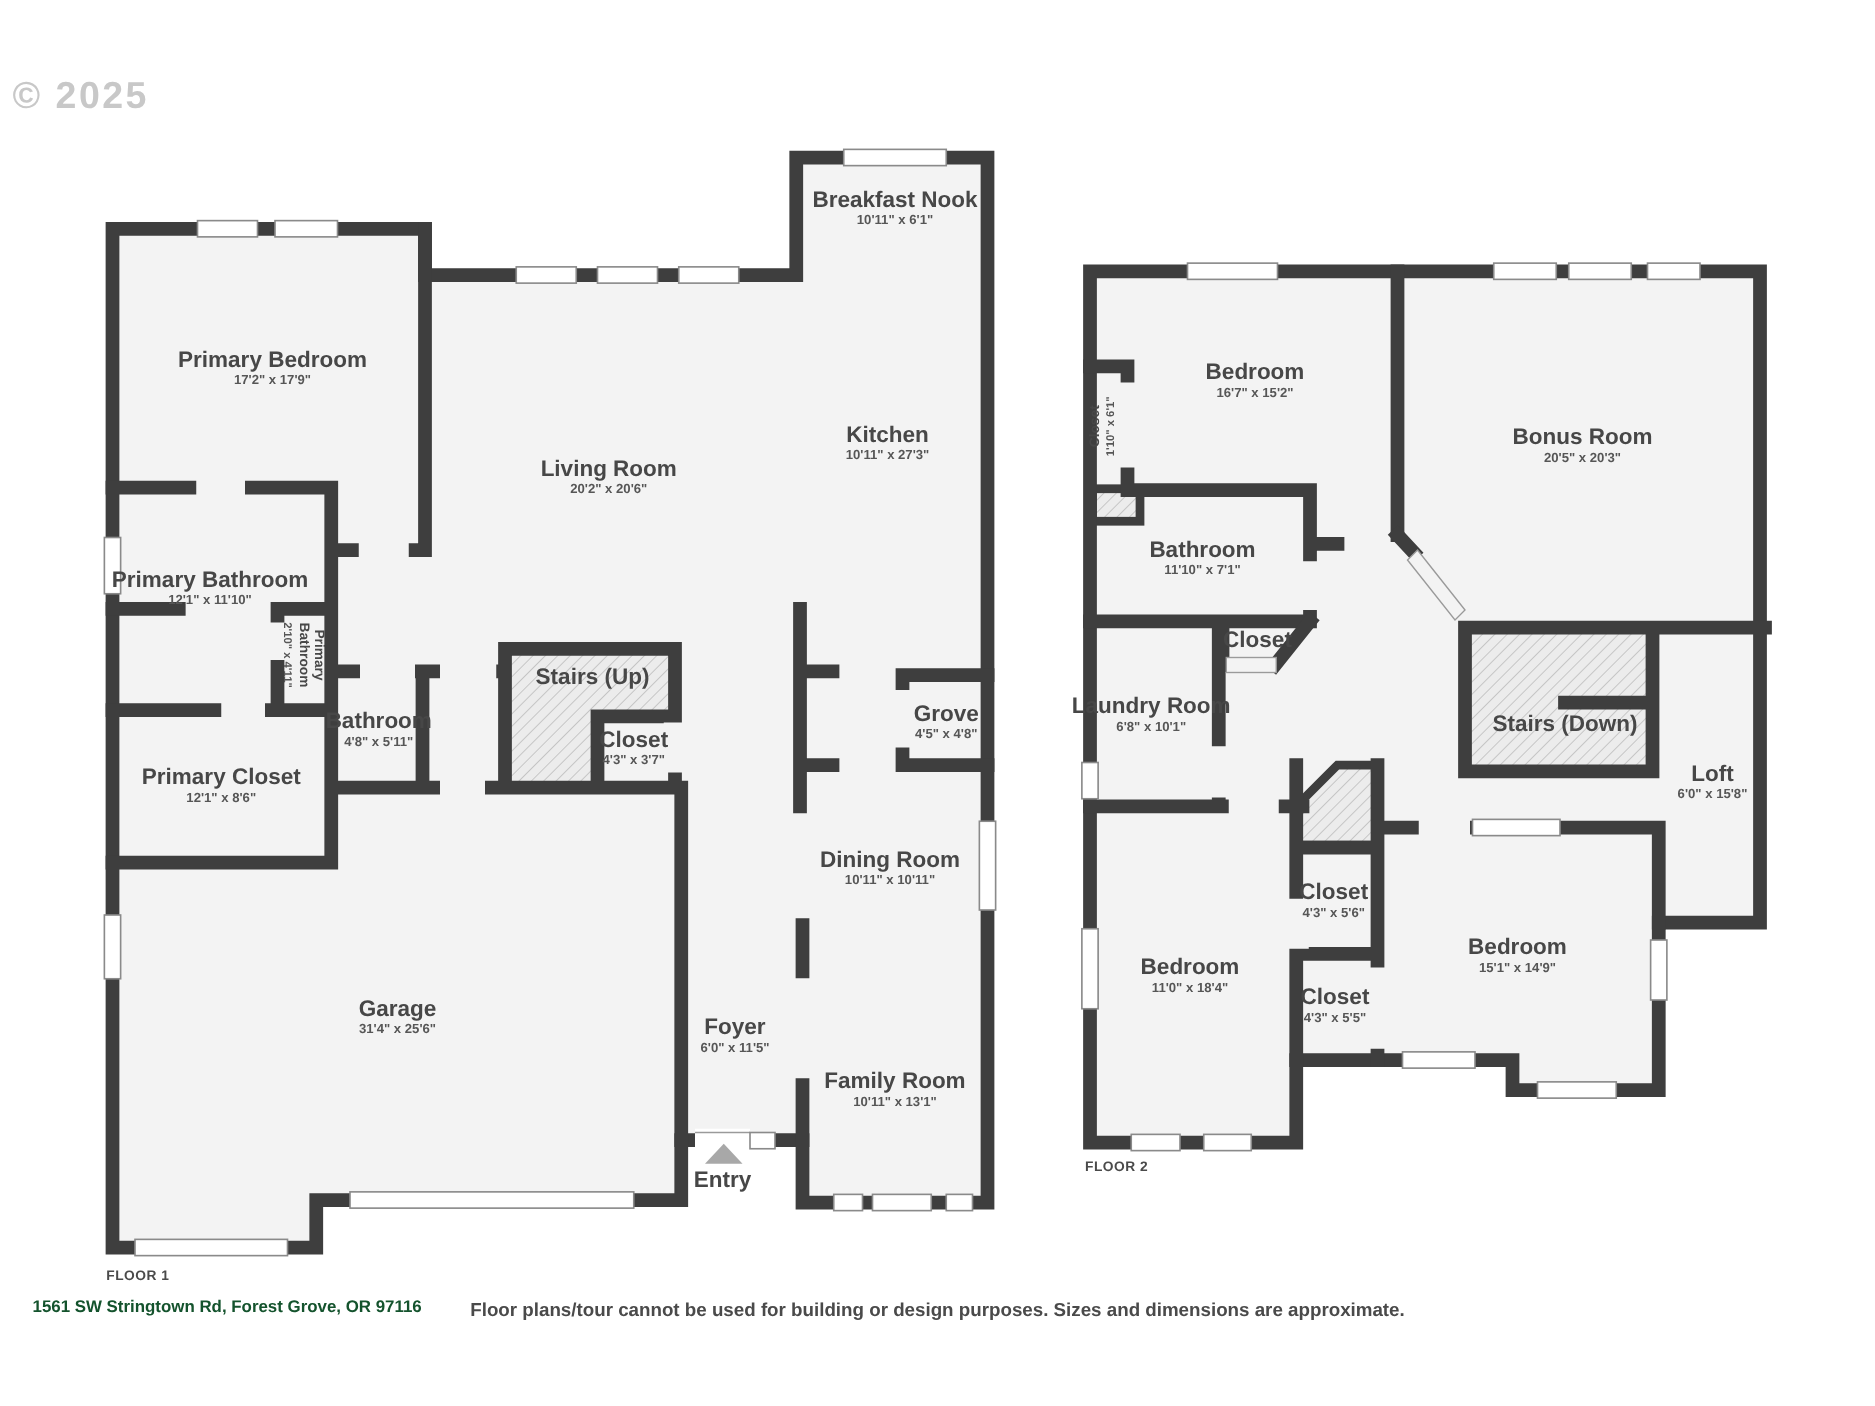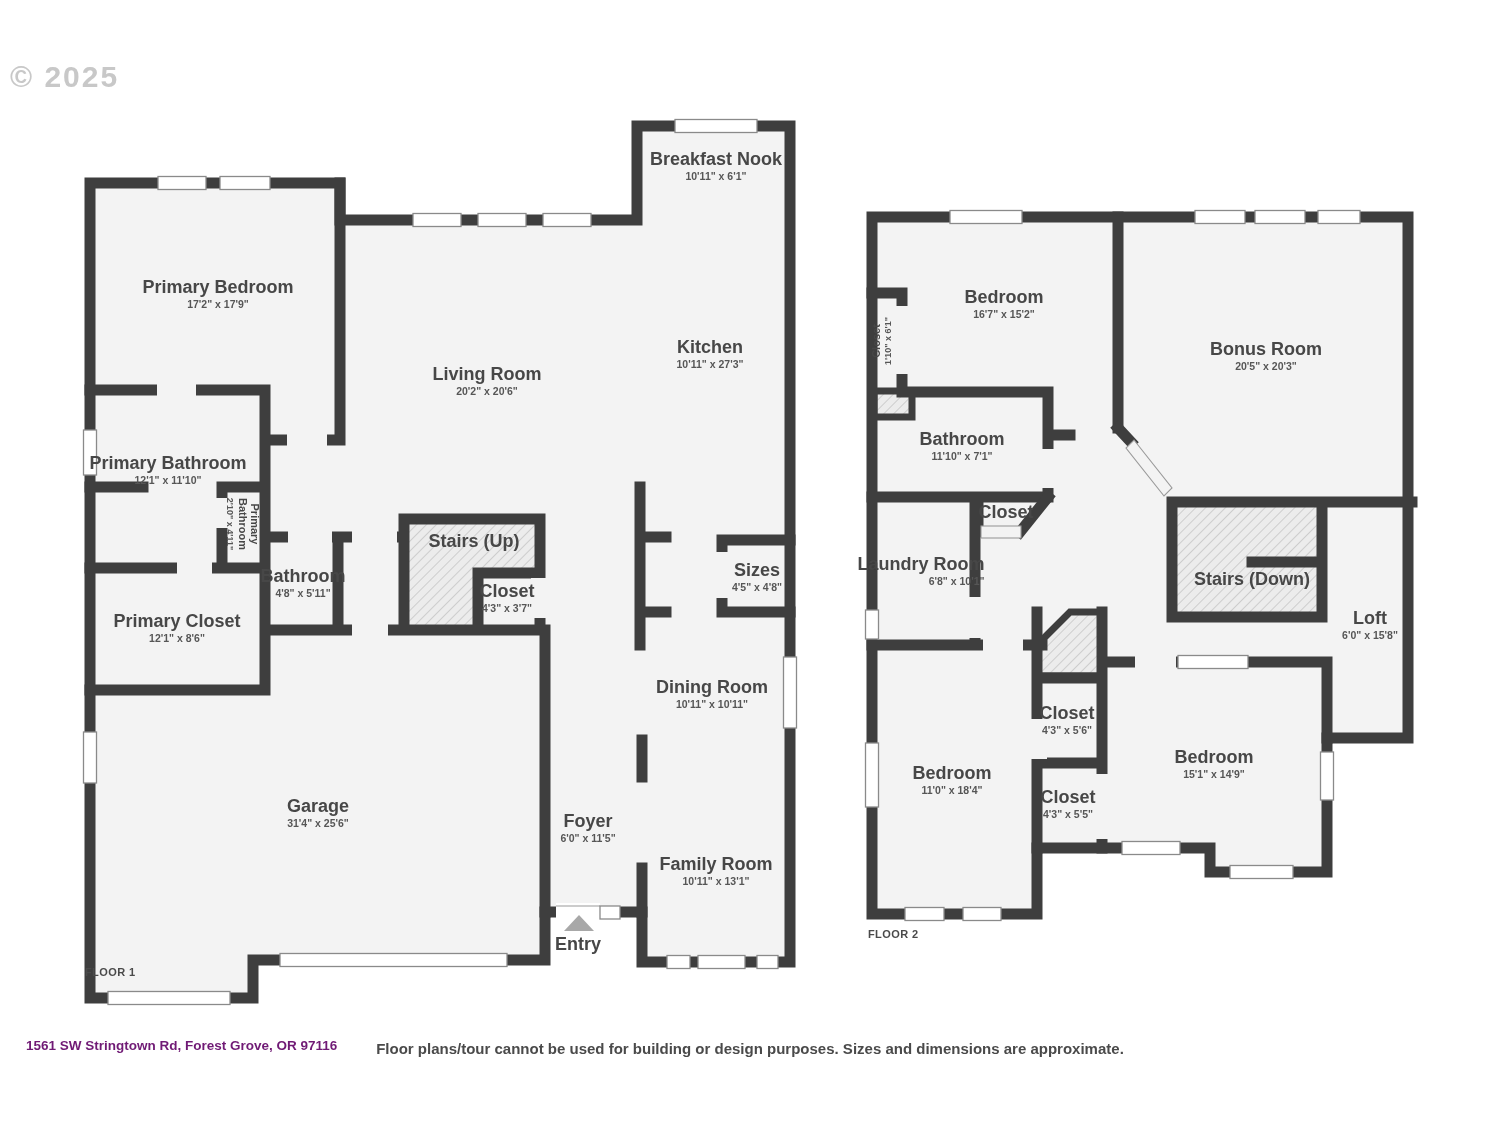--- a/index.html
+++ b/index.html
@@ -22,21 +22,21 @@
   .floor-tag{
     position:absolute;transform:translateY(-50%);font-size:11px;font-weight:700;
     color:#4a4a4a;letter-spacing:.4px;
   }
   #copyright{
     position:absolute;left:10px;top:60px;font-size:30px;font-weight:600;
     color:#c8c8c8;letter-spacing:2px;
   }
   #address{
     position:absolute;left:26px;top:1045px;transform:translateY(-50%);
-    font-size:13.5px;font-weight:700;color:#701a75;
+    font-size:13.5px;font-weight:700;color:#14532d;
   }
   #disclaimer{
     position:absolute;left:750px;top:1048px;transform:translate(-50%,-50%);
     font-size:15px;font-weight:700;color:#4a4a4a;white-space:nowrap;
   }
 </style>
 </head>
 <body>
 
 <div id="canvas">
@@ -146,21 +146,21 @@
         <rect x="1178" y="655.5" width="70" height="13"></rect>
         <rect x="1122" y="841.5" width="58" height="13"></rect>
         <rect x="1230" y="865.5" width="63" height="13"></rect>
         <rect x="1320.5" y="752" width="13" height="48"></rect>
       </g>
     </g>
   </svg>
 
   <div id="label-layer">
     <div id="copyright">© 2025</div>
-    <div class="floor-tag" style="left:85px;top:972px;">FLOOR 1</div>
+    <div class="floor-tag" style="left:85px;top:1021px;">FLOOR 1</div>
     <div class="floor-tag" style="left:868px;top:934px;">FLOOR 2</div>
     <div id="address">1561 SW Stringtown Rd, Forest Grove, OR 97116</div>
     <div id="disclaimer">Floor plans/tour cannot be used for building or design purposes. Sizes and dimensions are approximate.</div>
     <div id="rooms-f1">
         <div class="room-label" style="left: 716px; top: 166px;">
           <div class="room-name">Breakfast Nook</div>
           <div class="room-dims">10'11" x 6'1"</div>
         </div>
         <div class="room-label" style="left: 218px; top: 294px;">
           <div class="room-name">Primary Bedroom</div>
@@ -192,21 +192,21 @@
         </div>
         <div class="room-label" style="left: 507px; top: 598px;">
           <div class="room-name">Closet</div>
           <div class="room-dims">4'3" x 3'7"</div>
         </div>
         <div class="room-label" style="left: 177px; top: 628px; text-align: center;">
           <div class="room-name">Primary Closet</div>
           <div class="room-dims">12'1" x 8'6"</div>
         </div>
         <div class="room-label" style="left: 757px; top: 577px;">
-          <div class="room-name">Sizes</div>
+          <div class="room-name">Grove</div>
           <div class="room-dims">4'5" x 4'8"</div>
         </div>
         <div class="room-label" style="left: 712px; top: 694px;">
           <div class="room-name">Dining Room</div>
           <div class="room-dims">10'11" x 10'11"</div>
         </div>
         <div class="room-label" style="left: 318px; top: 813px;">
           <div class="room-name">Garage</div>
           <div class="room-dims">31'4" x 25'6"</div>
         </div>
@@ -235,21 +235,21 @@
           <div class="room-name">Closet</div>
           <div class="room-dims">1'10" x 6'1"</div>
         </div>
         <div class="room-label" style="left: 962px; top: 446px;">
           <div class="room-name">Bathroom</div>
           <div class="room-dims">11'10" x 7'1"</div>
         </div>
         <div class="room-label" style="left: 1006px; top: 512px;">
           <div class="room-name">Closet</div>
         </div>
-        <div class="room-label" style="left: 921px; top: 571px; text-align: right;">
+        <div class="room-label" style="left: 921px; top: 571px;">
           <div class="room-name">Laundry Room</div>
           <div class="room-dims">6'8" x 10'1"</div>
         </div>
         <div class="room-label" style="left: 1252px; top: 579px;">
           <div class="room-name">Stairs (Down)</div>
         </div>
         <div class="room-label" style="left: 1370px; top: 625px;">
           <div class="room-name">Loft</div>
           <div class="room-dims">6'0" x 15'8"</div>
         </div>

